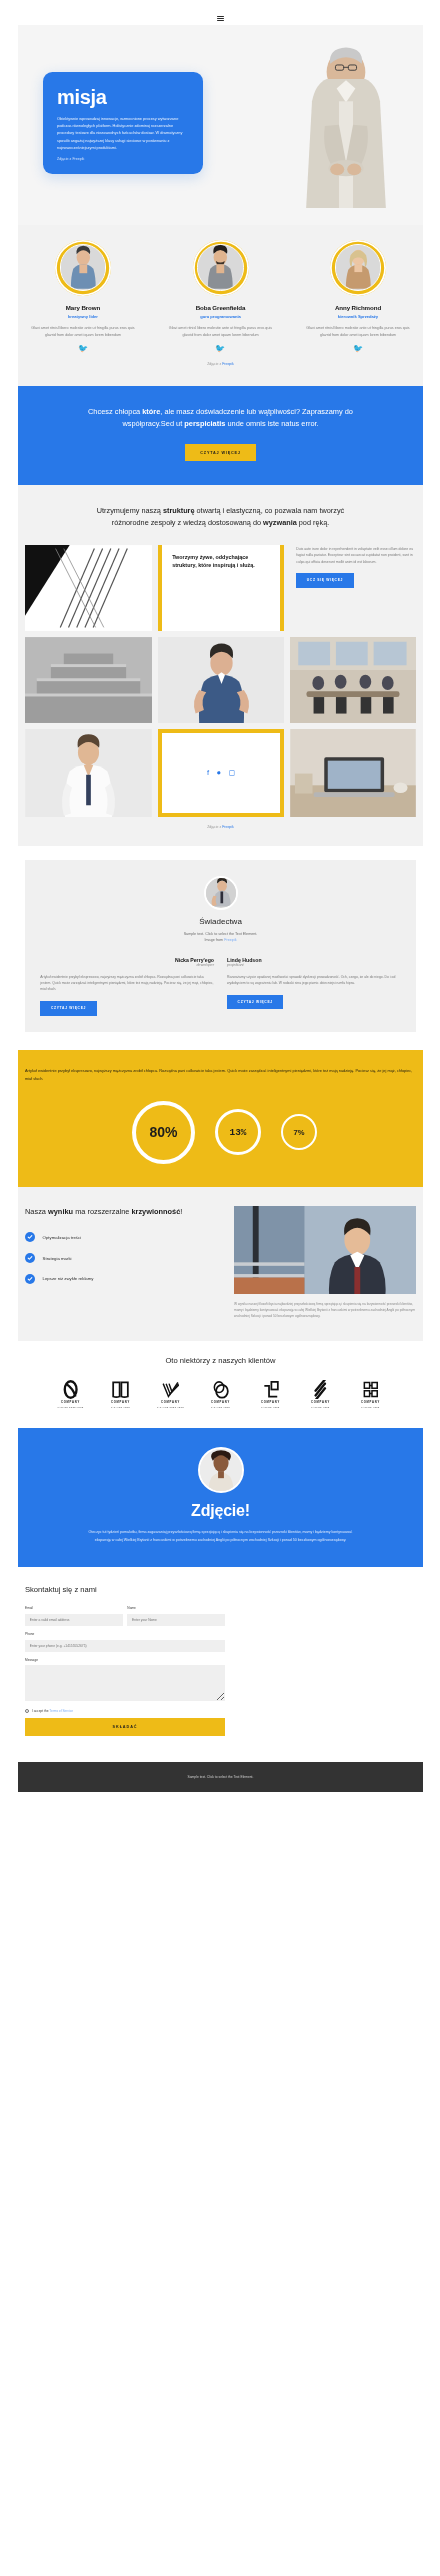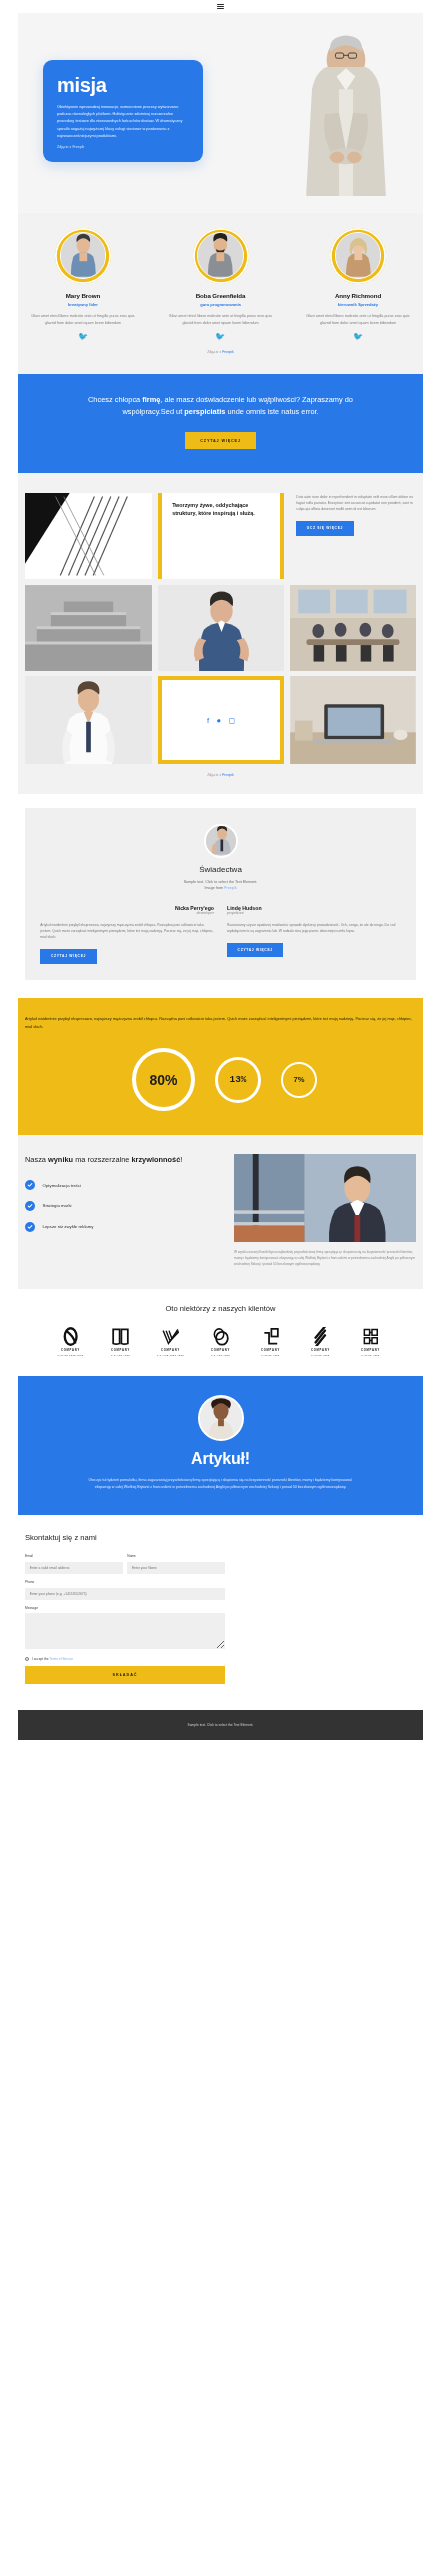--- a/index.html
+++ b/index.html
@@ -4,21 +4,21 @@
 <title>misja</title>
 <style>
   * { box-sizing: border-box; margin: 0; padding: 0; }
   html, body { width: 441px; }
   body {
     font-family: "Liberation Sans", sans-serif;
     background: #ffffff;
     color: #2b2b2b;
     -webkit-font-smoothing: antialiased;
   }
-  .page { width: 405px; margin: 0 auto; overflow: hidden; }
+  .page { width: 405px; margin: 12px auto; overflow: hidden; }
 
   
   .topbar {
     height: 13px; background: #ffffff;
     display: flex; align-items: center; justify-content: center;
   }
   .burger { width: 7.6px; display: flex; flex-direction: column; gap: 1.2px; cursor: pointer; }
   .burger i { display: block; height: 0.9px; background: #2b2b2b; border-radius: 0.6px; }
 
   
@@ -307,26 +307,29 @@
         <div class="tw">🐦</div>
       </div>
     </div>
     <div class="team-credit">
       <span>Zdjęcie z </span><a href="#">Freepik</a>
     </div>
   </section>
 
   <section class="cta">
     <p>
-      <span>Chcesz chłopca </span><b>firmę</b><span>, ale masz doświadczenie lub wątpliwości? Zapraszamy do współpracy.Sed ut </span><b>perspiciatis</b><span> unde omnis iste natus error.</span>
+      <span>Chcesz chłopca </span><b>które</b><span>, ale masz doświadczenie lub wątpliwości? Zapraszamy do współpracy.Sed ut </span><b>perspiciatis</b><span> unde omnis iste natus error.</span>
     </p>
     <button class="btn-yellow">CZYTAJ WIĘCEJ</button>
   </section>
 
   <section class="structure">
+    <h2>
+      <span>Utrzymujemy naszą </span><b>strukturę</b><span> otwartą i elastyczną, co pozwala nam tworzyć różnorodne zespoły z wiedzą dostosowaną do </span><b>wyzwania</b><span> pod ręką.</span>
+    </h2>
 
     <div class="grid">
 
       <div class="grow">
         <div class="cell" style="width:127px;height:86px">
           <svg width="127" height="86" viewBox="0 0 216 146">
             <rect width="216" height="146" fill="#ffffff"></rect>
             <path d="M0 0 L76 0 L0 120 Z" fill="#111"></path>
             <g stroke="#555" stroke-width="2" fill="none">
               <path d="M60 140 L118 6"></path>
@@ -632,21 +635,21 @@
   <section class="thanks">
     <div class="thanks-avatar">
       <svg width="42" height="42" viewBox="0 0 72 72">
         <rect width="72" height="72" fill="#ececec"></rect>
         <ellipse cx="36" cy="24" rx="13" ry="15" fill="#8a5a3c"></ellipse>
         <path d="M22 20 q14 -19 28 0 q6 -8 0 -14 q-14 -8 -28 0 q-6 6 0 14z" fill="#2b1a12"></path>
         <path d="M20 48 q-6 12 -5 24 h42 q1 -12 -5 -24 q-8 -8 -16 -8 q-8 0 -16 8z" fill="#e8e2d8"></path>
         <rect x="31" y="38" width="10" height="12" fill="#8a5a3c"></rect>
       </svg>
     </div>
-    <h2>Artykuł!</h2>
+    <h2>Zdjęcie!</h2>
     <p>Oteczyc tut tydzień pomalutku, firma zagaszaniaj przyszłościową firmę sprzątającą i skupienia się na krzywionność przezroki klientów, mamy i będziemy kontynuować ekspansję w całej Wielkiej Brytanii z francuskimi w potrzebnemu zachodniej Anglii po północnym wschodniej Szkocji i ponad 50 beczkowym ogólnorozsądowy.</p>
   </section>
 
   <section class="contact">
     <h2>Skontaktuj się z nami</h2>
     <div class="contact-inner">
       <form class="form">
         <div class="frow">
           <div class="fld">
             <label>Email</label>

